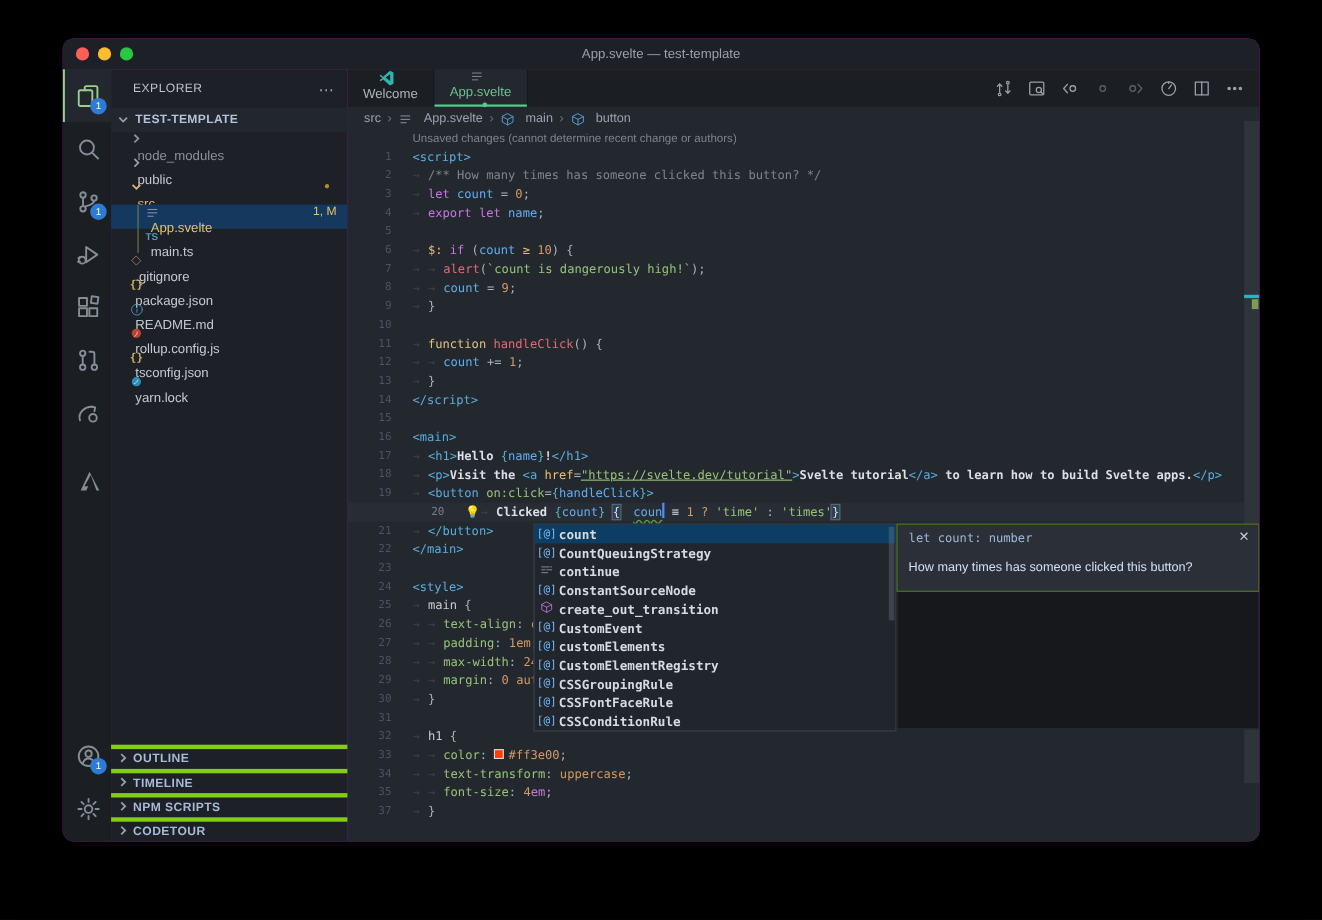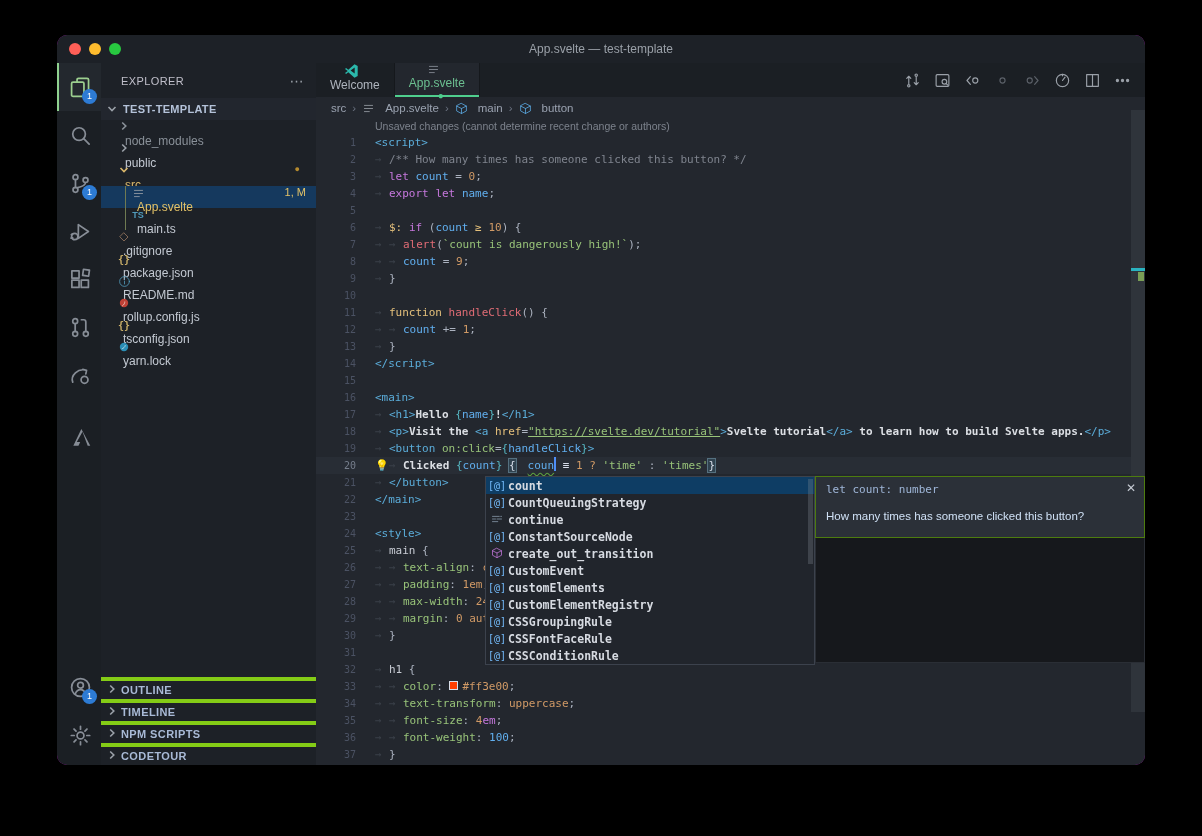--- a/index.html
+++ b/index.html
@@ -70,21 +70,21 @@
   .bc-item{display:flex;align-items:center;}
   .bc-sep{margin:0 6px;color:#6b7280;}
   .bc-item svg,.bc-item .bcicon{margin-right:5px;display:inline-flex;}
 
   
   #code{position:absolute;left:0;top:56px;right:14px;bottom:0;overflow:hidden;
     font-family:"DejaVu Sans Mono",monospace;font-size:11px;line-height:17px;}
   #annotation{height:15px;margin-left:59px;font-family:"Liberation Sans",sans-serif;
     font-size:10.5px;color:#7d838d;line-height:15px;}
   .cl{display:flex;height:17px;}
-  .cl.cur-line{background:#282d35;}
+  .cl.cur-line{background:#282d35;padding-left:48px;}
   .ln{width:40px;flex:none;text-align:right;color:#4b5263;font-size:10px;}
   .cur-line .ln{color:#767e8c;}
   .lc{padding-left:19px;white-space:pre;flex:1;}
   .ind{display:inline-block;width:14px;color:#3a4049;}
   .bulb{display:inline-block;width:14px;font-size:11px;}
   .tk-tag{color:#5badda}.tk-kw{color:#c678dd}.tk-kw2{color:#e5c07b}.tk-var{color:#61afef}
   .tk-num{color:#d19a66}.tk-num2{color:#61afef}.tk-str{color:#98c379}
   .tk-strU{color:#98c379;text-decoration:underline}.tk-fn{color:#e06c75}
   .tk-cm{color:#7f848e}.tk-pl{color:#abb2bf}.tk-op{color:#d8dee9}
   .tk-txt{color:#dcdfe4;font-weight:bold}.tk-br{color:#56b6c2}
@@ -570,24 +570,20 @@
             </div>
             <div class="cl">
               <span class="ln mono">34</span>
               <span class="lc"><span class="ind">→</span><span class="ind">→</span><span class="tk-prop">text-transform</span><span class="tk-pl">: </span><span class="tk-val">uppercase</span><span class="tk-pl">;</span></span>
             </div>
             <div class="cl">
               <span class="ln mono">35</span>
               <span class="lc"><span class="ind">→</span><span class="ind">→</span><span class="tk-prop">font-size</span><span class="tk-pl">: </span><span class="tk-num">4</span><span class="tk-unit">em</span><span class="tk-pl">;</span></span>
             </div>
             <div class="cl">
-              <span class="ln mono">36</span>
-              <span class="lc"><span class="ind">→</span><span class="ind">→</span><span class="tk-prop">font-weight</span><span class="tk-pl">: </span><span class="tk-num2">100</span><span class="tk-pl">;</span></span>
-            </div>
-            <div class="cl">
               <span class="ln mono">37</span>
               <span class="lc"><span class="ind">→</span><span class="tk-pl">}</span></span>
             </div>
           </div>
       </div>
       <div id="suggest">
         <div id="sg-list">
             <div class="sg-row selected">
               <span class="sg-icon">[@]</span>
               <span>count</span>

